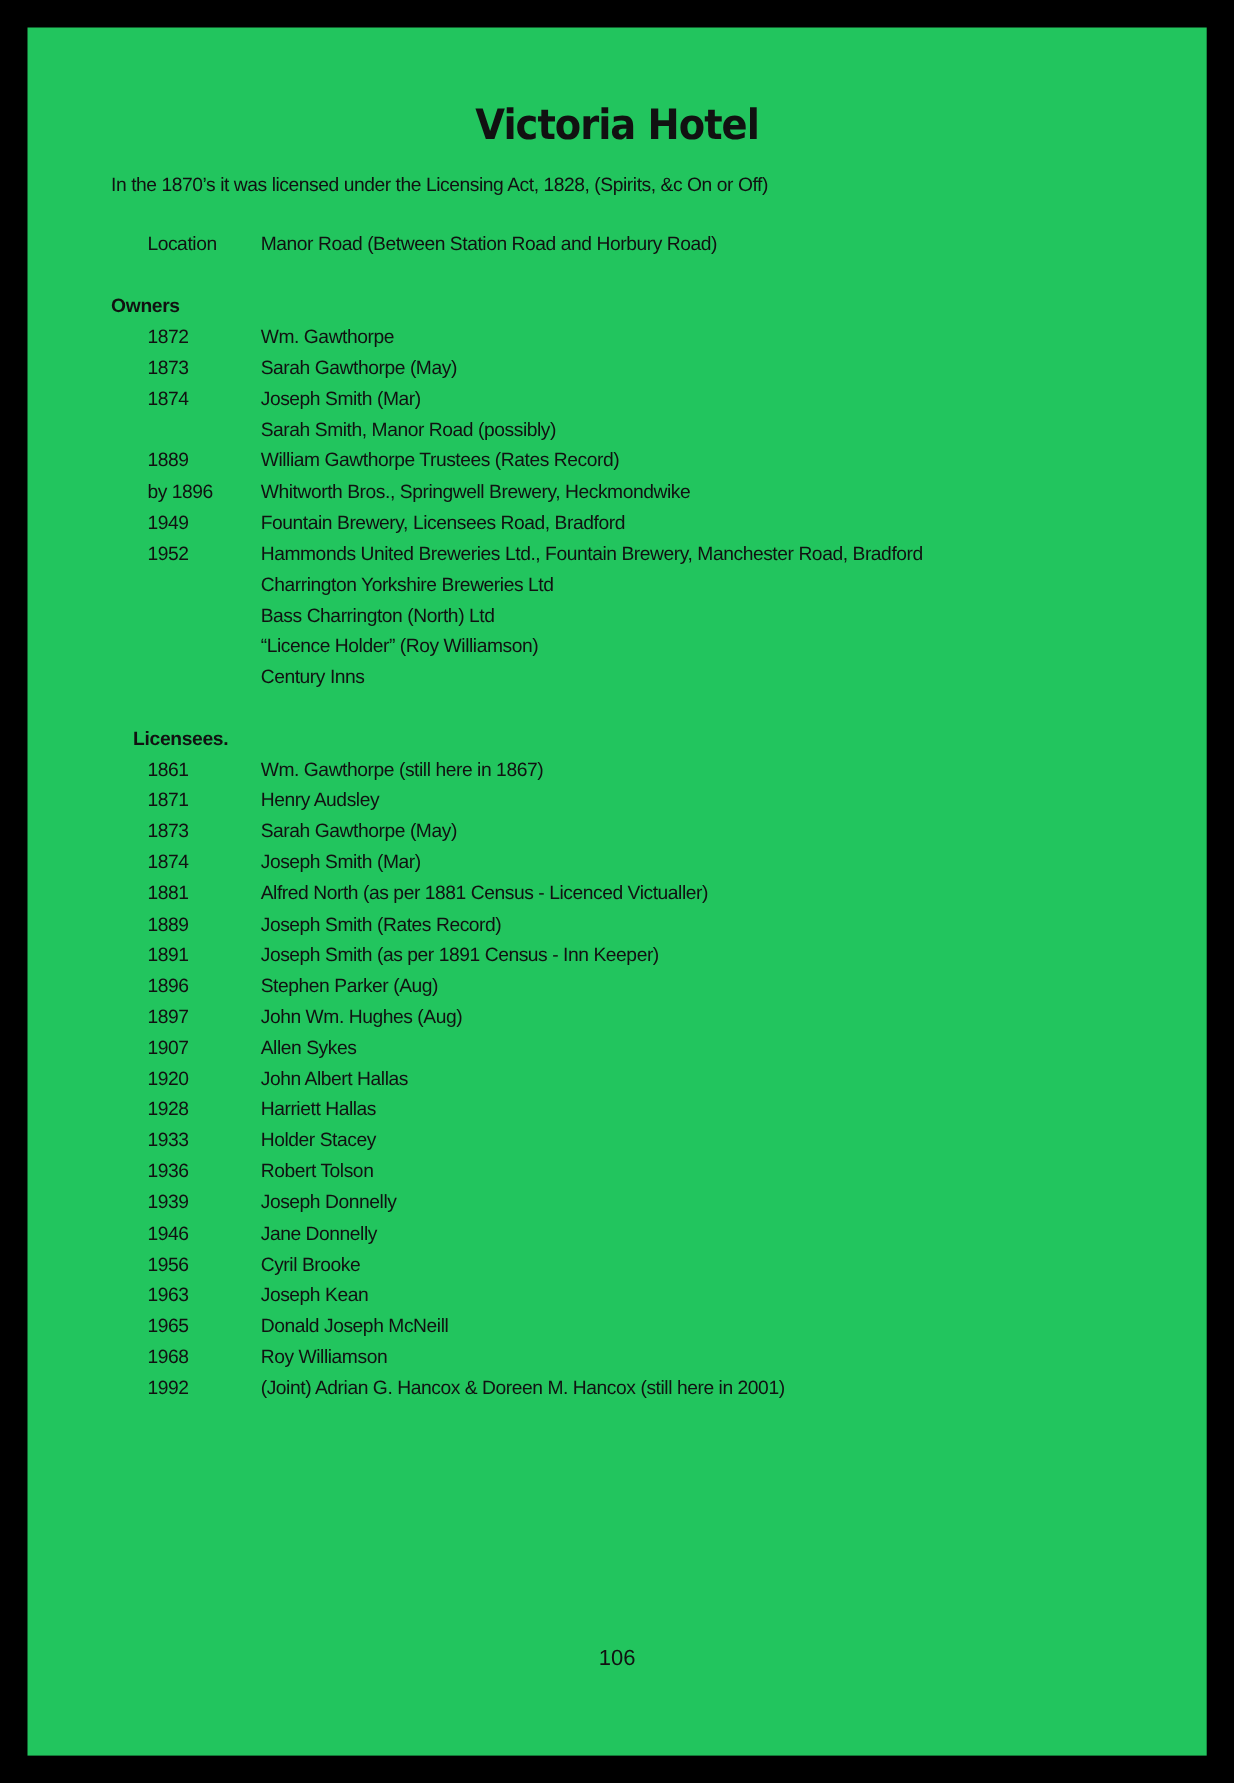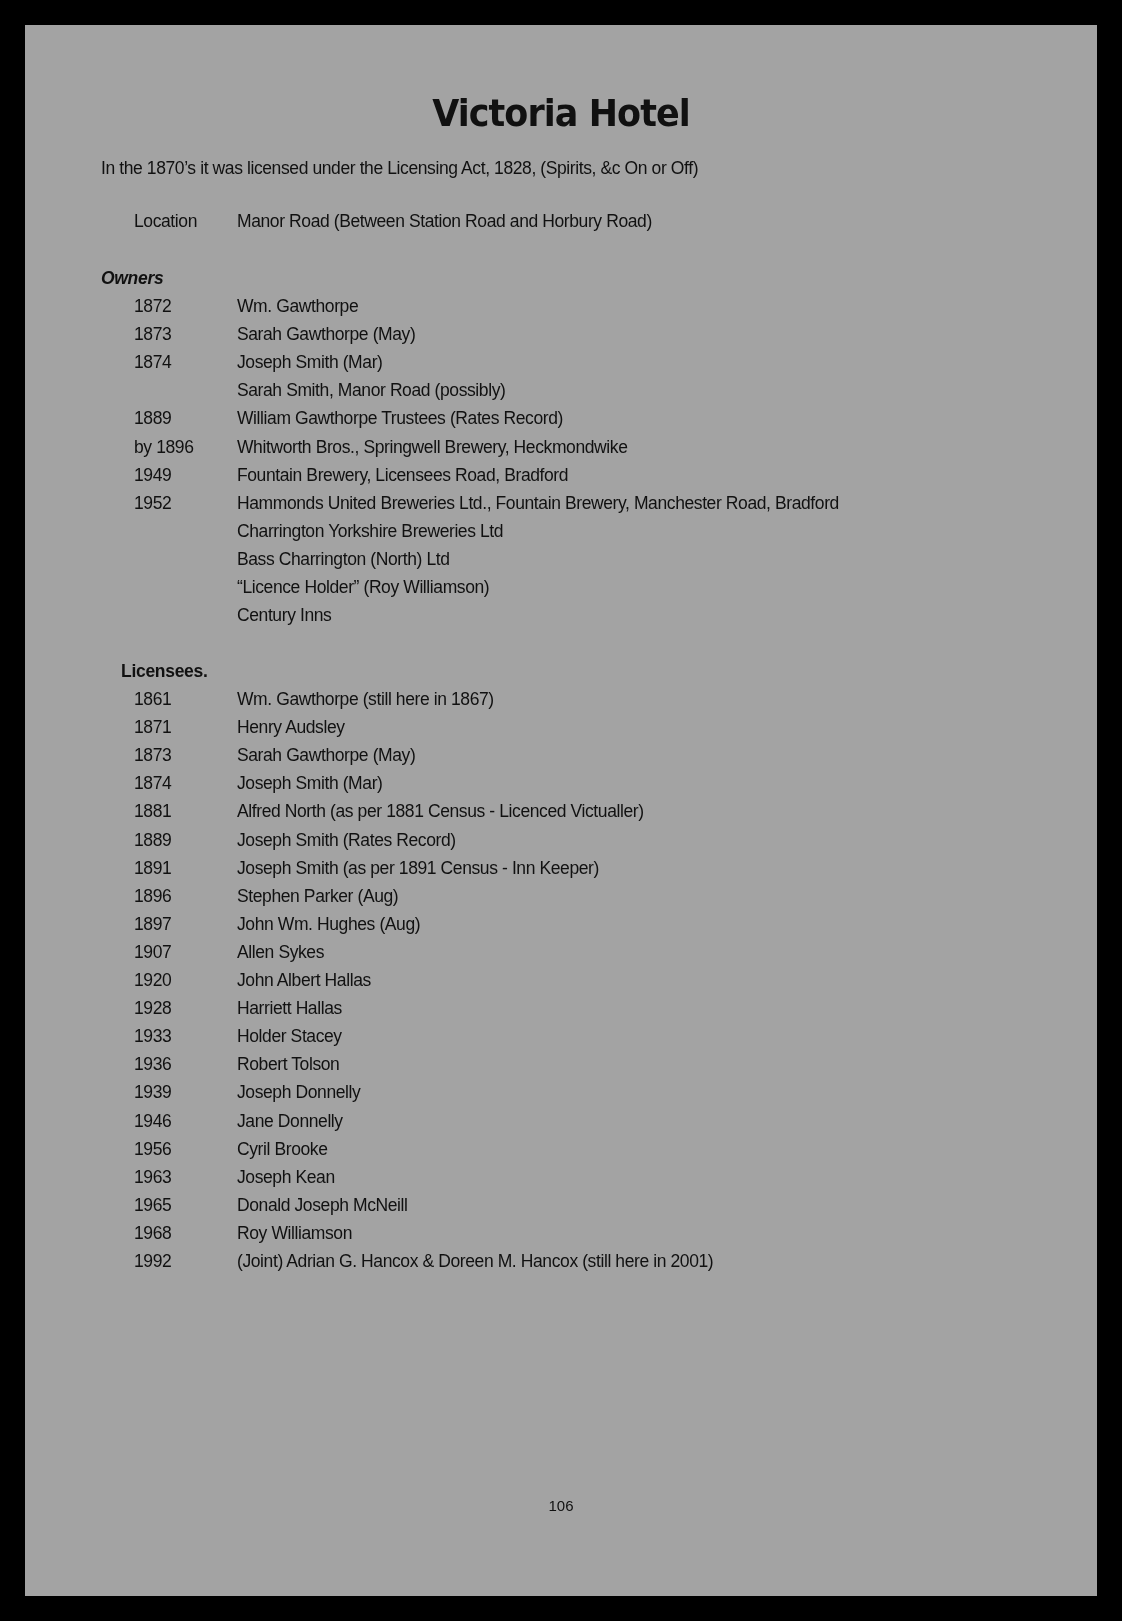--- a/index.html
+++ b/index.html
@@ -12,21 +12,21 @@
     height: 1621px;
     position: relative;
     overflow: hidden;
   }
   .page {
     position: absolute;
     left: 25px;
     top: 25px;
     width: 1072px;
     height: 1571px;
-    background: #a3a3a3;
+    background: #22c55e;
     color: #111111;
     font-family: "Liberation Sans", sans-serif;
   }
   .title {
     position: absolute;
     top: 66px;
     left: 0;
     width: 100%;
     text-align: center;
     font-family: "DejaVu Sans", sans-serif;
@@ -70,36 +70,36 @@
     letter-spacing: -0.3px;
     height: 24px;
     line-height: 24px;
   }
   .page-number {
     position: absolute;
     top: 1472px;
     left: 0;
     width: 100%;
     text-align: center;
-    font-size: 15px;
+    font-size: 20px;
   }
 </style>
 </head>
 <body>
 
 <div class="page">
   <div class="title">Victoria Hotel</div>
   <div class="intro">In the 1870’s it was licensed under the Licensing Act, 1828, (Spirits, &amp;c On or Off)</div>
 
   <div class="row" style="top:184px;">
     <span class="k">Location</span>
     <span class="v">Manor Road (Between Station Road and Horbury Road)</span>
   </div>
 
-  <div class="heading" style="top:241px;font-style:italic;">Owners</div>
+  <div class="heading" style="top:241px;">Owners</div>
   <div id="owners-list">
       <div class="row" style="top: 269px;">
         <span class="k">1872</span>
         <span class="v">Wm. Gawthorpe</span>
       </div>
       <div class="row" style="top: 297.1px;">
         <span class="k">1873</span>
         <span class="v">Sarah Gawthorpe (May)</span>
       </div>
       <div class="row" style="top: 325.2px;">

